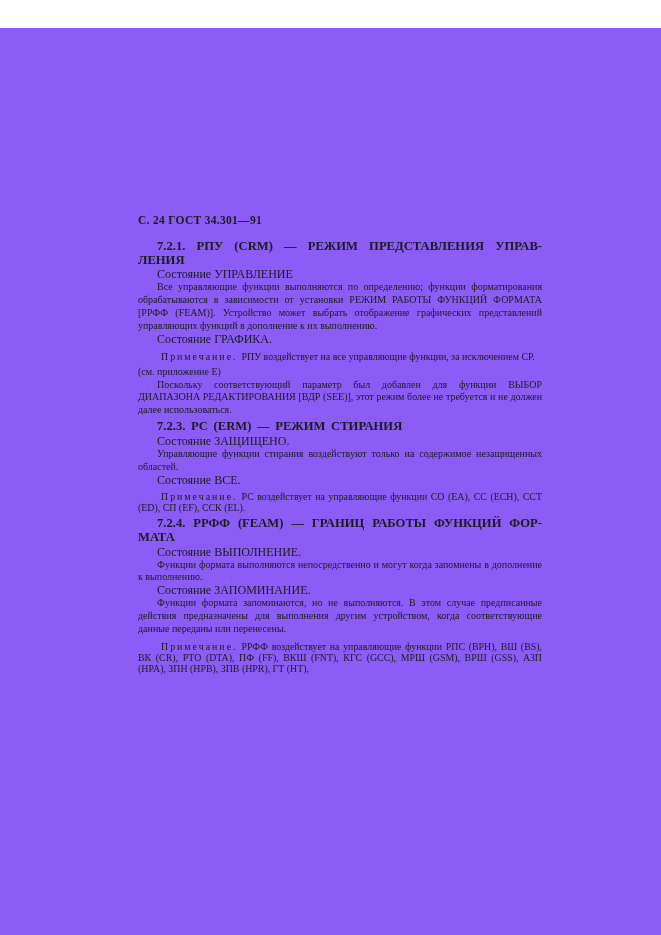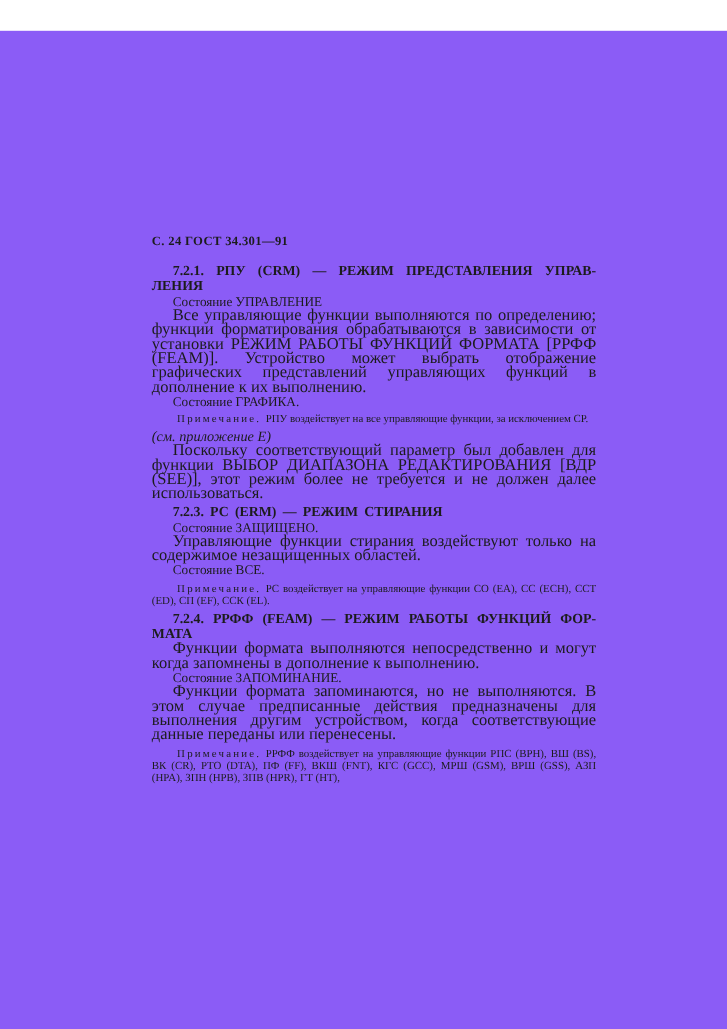--- a/index.html
+++ b/index.html
@@ -34,32 +34,31 @@
     font-weight:bold;
     font-size:12.6px;
     line-height:13.6px;
     text-align:justify;
     text-indent:19px;
     word-spacing:2.5px;
     margin-top:3px;
     margin-bottom:1px;
   }
   .heading-sub {
-    font-style:italic;
-    font-size:13px;
+    font-size:10px;
     line-height:12.9px;
     text-indent:0;
   }
   .state {
     font-size:12px;
     line-height:12.9px;
     text-indent:19px;
   }
   .para {
-    font-size:15px;
+    font-size:10px;
     line-height:12.9px;
     text-align:justify;
     text-indent:19px;
   }
   .note {
     font-size:9.9px;
     line-height:11px;
     text-align:justify;
     text-indent:23px;
     margin:5px 0 4px;
@@ -91,21 +90,22 @@
 
     <div class="heading">7.2.3. РС (ERM) — РЕЖИМ СТИРАНИЯ</div>
     <div class="state">Состояние ЗАЩИЩЕНО.</div>
     <div class="para">Управляющие функции стирания воздействуют только на содержимое незащищенных областей.</div>
     <div class="state">Состояние ВСЕ.</div>
 
     <div class="note">
       <span class="note-label">Примечание.</span><span>РС воздействует на управляющие функции СО (EA), СС (ECH), ССТ (ED), СП (EF), ССК (EL).</span>
     </div>
 
-    <div class="heading">7.2.4. РРФФ (FEAM) — РЕЖИМ РАБОТЫ ФУНКЦИЙ ФОР-МАТА</div>
+    <div class="heading">7.2.4. РРФФ (FEAM) — ГРАНИЦ РАБОТЫ ФУНКЦИЙ ФОР-МАТА</div>
+    <div class="state">Состояние ВЫПОЛНЕНИЕ.</div>
     <div class="para">Функции формата выполняются непосредственно и могут когда запомнены в дополнение к выполнению.</div>
     <div class="state">Состояние ЗАПОМИНАНИЕ.</div>
     <div class="para">Функции формата запоминаются, но не выполняются. В этом случае предписанные действия предназначены для выполнения другим устройством, когда соответствующие данные переданы или перенесены.</div>
 
     <div class="note">
       <span class="note-label">Примечание.</span><span>РРФФ воздействует на управляющие функции РПС (BPH), ВШ (BS), ВК (CR), РТО (DTA), ПФ (FF), ВКШ (FNT), КГС (GCC), МРШ (GSM), ВРШ (GSS), АЗП (HPA), ЗПН (HPB), ЗПВ (HPR), ГТ (HT),</span>
     </div>
 
   </div>
 </div>

